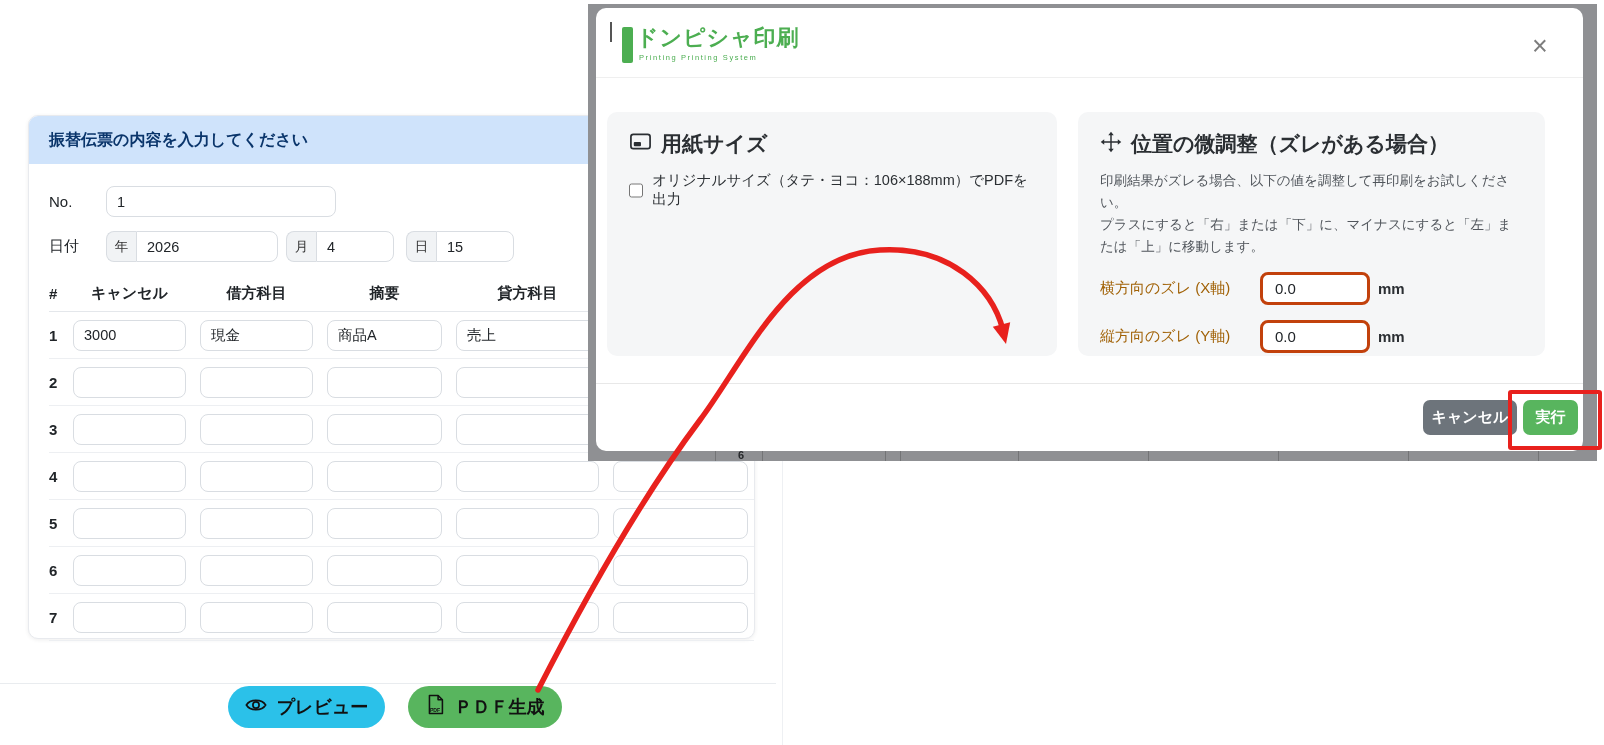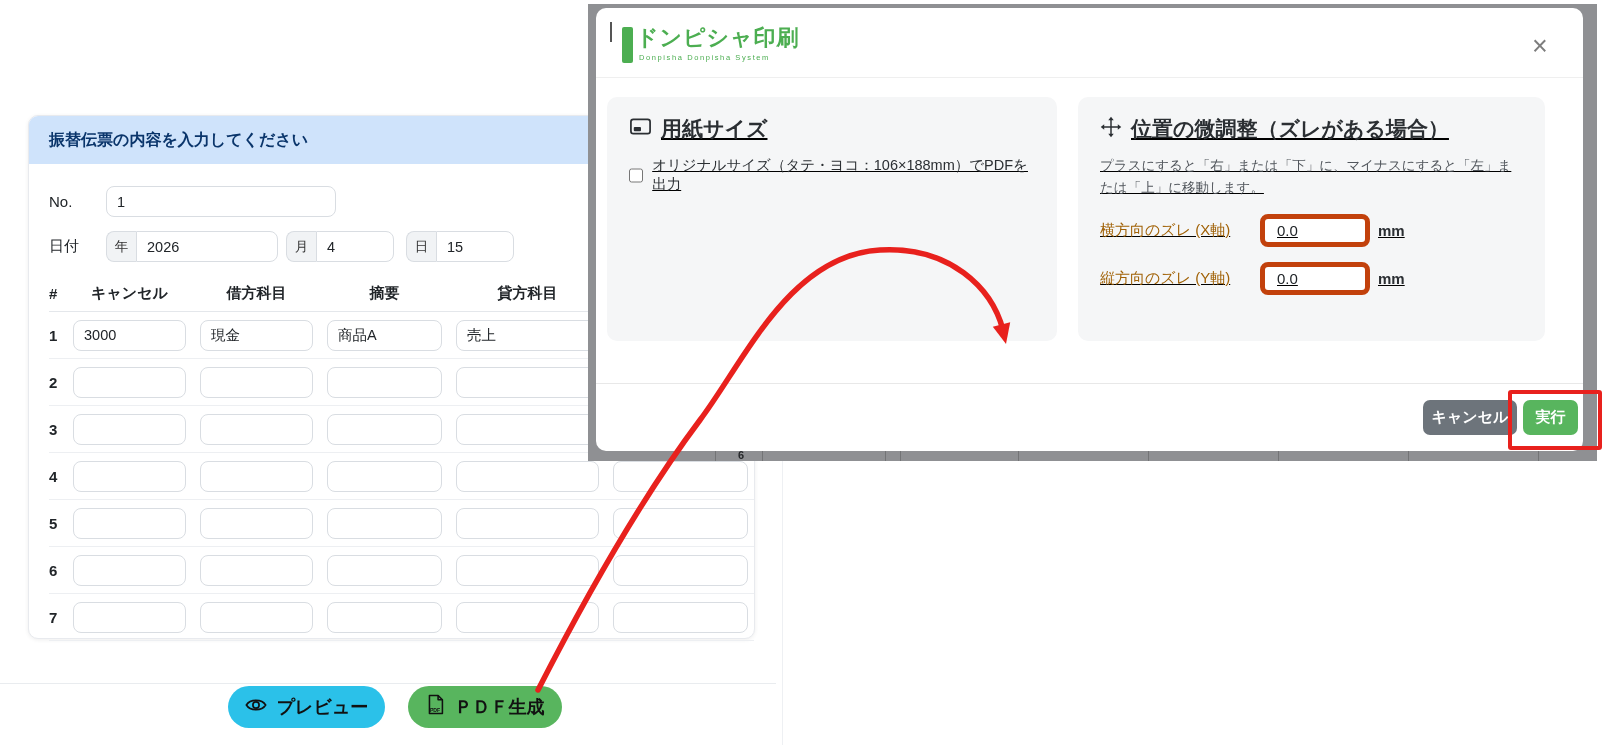--- a/index.html
+++ b/index.html
@@ -58,31 +58,31 @@
                 background:#fff; border-radius:10px; }
   .cursor-bar { position:absolute; left:14px; top:14px; width:2px; height:20px; background:#555; }
   .logo { position:absolute; left:26px; top:16px; display:flex; align-items:flex-start; gap:3px; }
   .logo-bar { width:11px; height:36px; background:#4cae51; border-radius:2px; margin-top:3px; }
   .logo-title { font-size:22px; font-weight:bold; color:#4cae51; letter-spacing:1px; line-height:1.3; }
   .logo-sub { font-size:7.5px; color:#4cae51; letter-spacing:1.6px; margin:0 0 0 3px; }
   .modal-close { position:absolute; left:928px; top:22px; width:32px; height:32px; border:none;
                  background:transparent; font-size:27px; color:#7d7d7d; cursor:pointer; line-height:32px; }
   .modal-header-line { position:absolute; left:0; top:69px; width:987px; height:1px; background:#efefef; }
 
-  .section { position:absolute; top:89px; height:244px; background:#f5f6f7; border-radius:10px; padding:18px 22px;text-decoration:underline; }
+  .section { position:absolute; top:104px; height:244px; background:#f5f6f7; border-radius:10px; padding:18px 22px; }
   .sec-paper { left:11px; width:450px; }
   .sec-pos { left:482px; width:467px; }
   .sec-title { display:flex; align-items:center; gap:9px; font-size:21px; font-weight:bold; color:#2b2f33; }
   .sec-desc { margin-top:12px; font-size:13.5px; color:#51565c; line-height:1.62; }
   .chk-row { margin-top:13px; display:flex; align-items:center; gap:9px; }
   .chk { width:15px; height:15px; accent-color:#fff; }
   .chk-label { font-size:14.5px; color:#2b2f33; }
   .adj-row { margin-top:15px; display:flex; align-items:center; }
   .adj-label { width:160px; font-size:15px; color:#a16207; }
-  .adj-input { width:110px; height:33px; border:5px solid #c2410c; border-radius:8px; font-size:15px;
+  .adj-input { width:110px; height:33px; border:3px solid #c2410c; border-radius:8px; font-size:15px;
                padding:0 12px; color:#212529; font-family:inherit; outline:none; background:#fff; }
   .adj-unit { margin-left:8px; font-size:15px; font-weight:bold; color:#2b2f33; }
 
   .modal-footer-line { position:absolute; left:0; top:375px; width:987px; height:1px; background:#e8e8e8; }
   .m-btn { position:absolute; top:392px; height:35px; border:none; border-radius:7px; color:#fff;
            font-weight:bold; font-size:15px; cursor:pointer; font-family:inherit; }
   .cancel-btn { left:827px; width:94px; background:#6d747b; }
   .exec-btn { left:927px; width:55px; background:#58b55e; }
 
   
@@ -227,21 +227,21 @@
     <span class="strip-line" style="left:820px"></span>
     <span class="strip-line" style="left:950px"></span>
 
     <div class="modal-card">
       <span class="cursor-bar"></span>
 
       <div class="logo">
         <span class="logo-bar"></span>
         <span>
           <div class="logo-title">ドンピシャ印刷</div>
-          <div class="logo-sub">Donpisha Donpisha System</div>
+          <div class="logo-sub">Printing Printing System</div>
         </span>
       </div>
 
       <button class="modal-close">×</button>
       <div class="modal-header-line"></div>
 
       <div class="section sec-paper">
         <div class="sec-title">
           <span>
             <svg width="23" height="23" viewBox="0 0 24 24">
@@ -261,20 +261,21 @@
         <div class="sec-title">
           <span>
             <svg width="22" height="22" viewBox="0 0 24 24">
                 <path d="M12 3.5v17M3.5 12h17" stroke="#2b2f33" stroke-width="1.6" fill="none"></path>
                 <path d="M12 0.8l-3 3.8h6zM12 23.2l-3-3.8h6zM0.8 12l3.8-3v6zM23.2 12l-3.8-3v6z" fill="#2b2f33"></path>
               </svg>
           </span>
           <span>位置の微調整（ズレがある場合）</span>
         </div>
         <div class="sec-desc">
+          <div>印刷結果がズレる場合、以下の値を調整して再印刷をお試しください。</div>
           <div>プラスにすると「右」または「下」に、マイナスにすると「左」または「上」に移動します。</div>
         </div>
         <div class="adj-row">
           <span class="adj-label">横方向のズレ (X軸)</span>
           <input class="adj-input" value="0.0" style="">
           <span class="adj-unit">mm</span>
         </div>
         <div class="adj-row">
           <span class="adj-label">縦方向のズレ (Y軸)</span>
           <input class="adj-input" value="0.0" style="">

